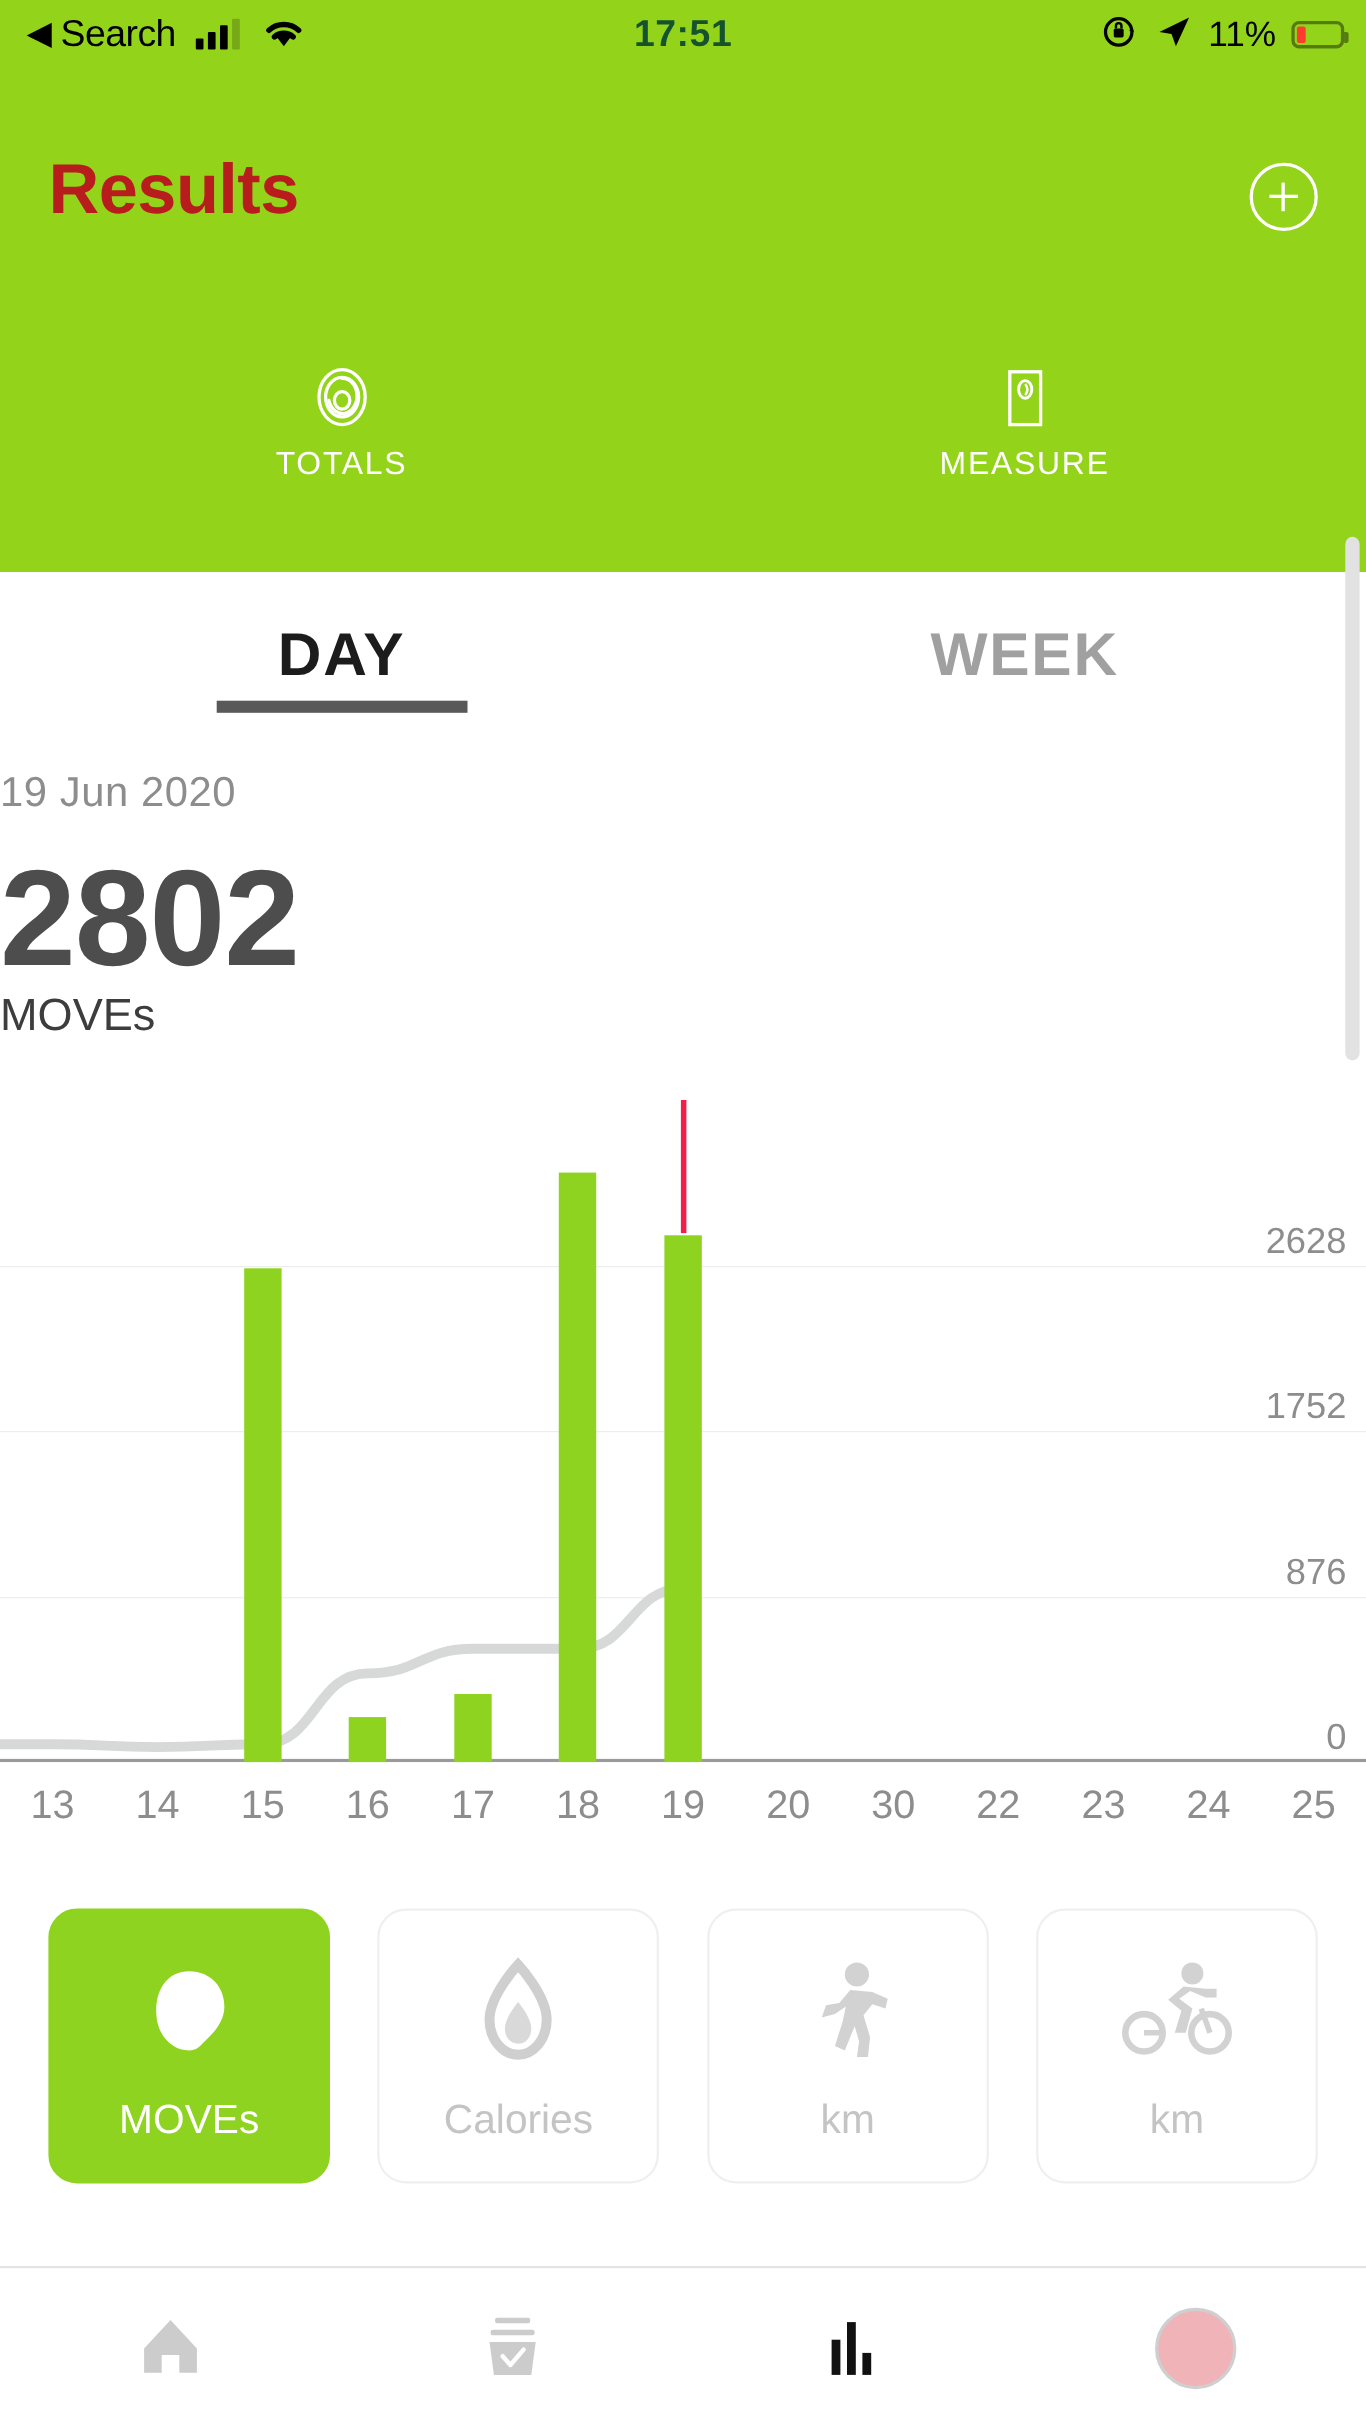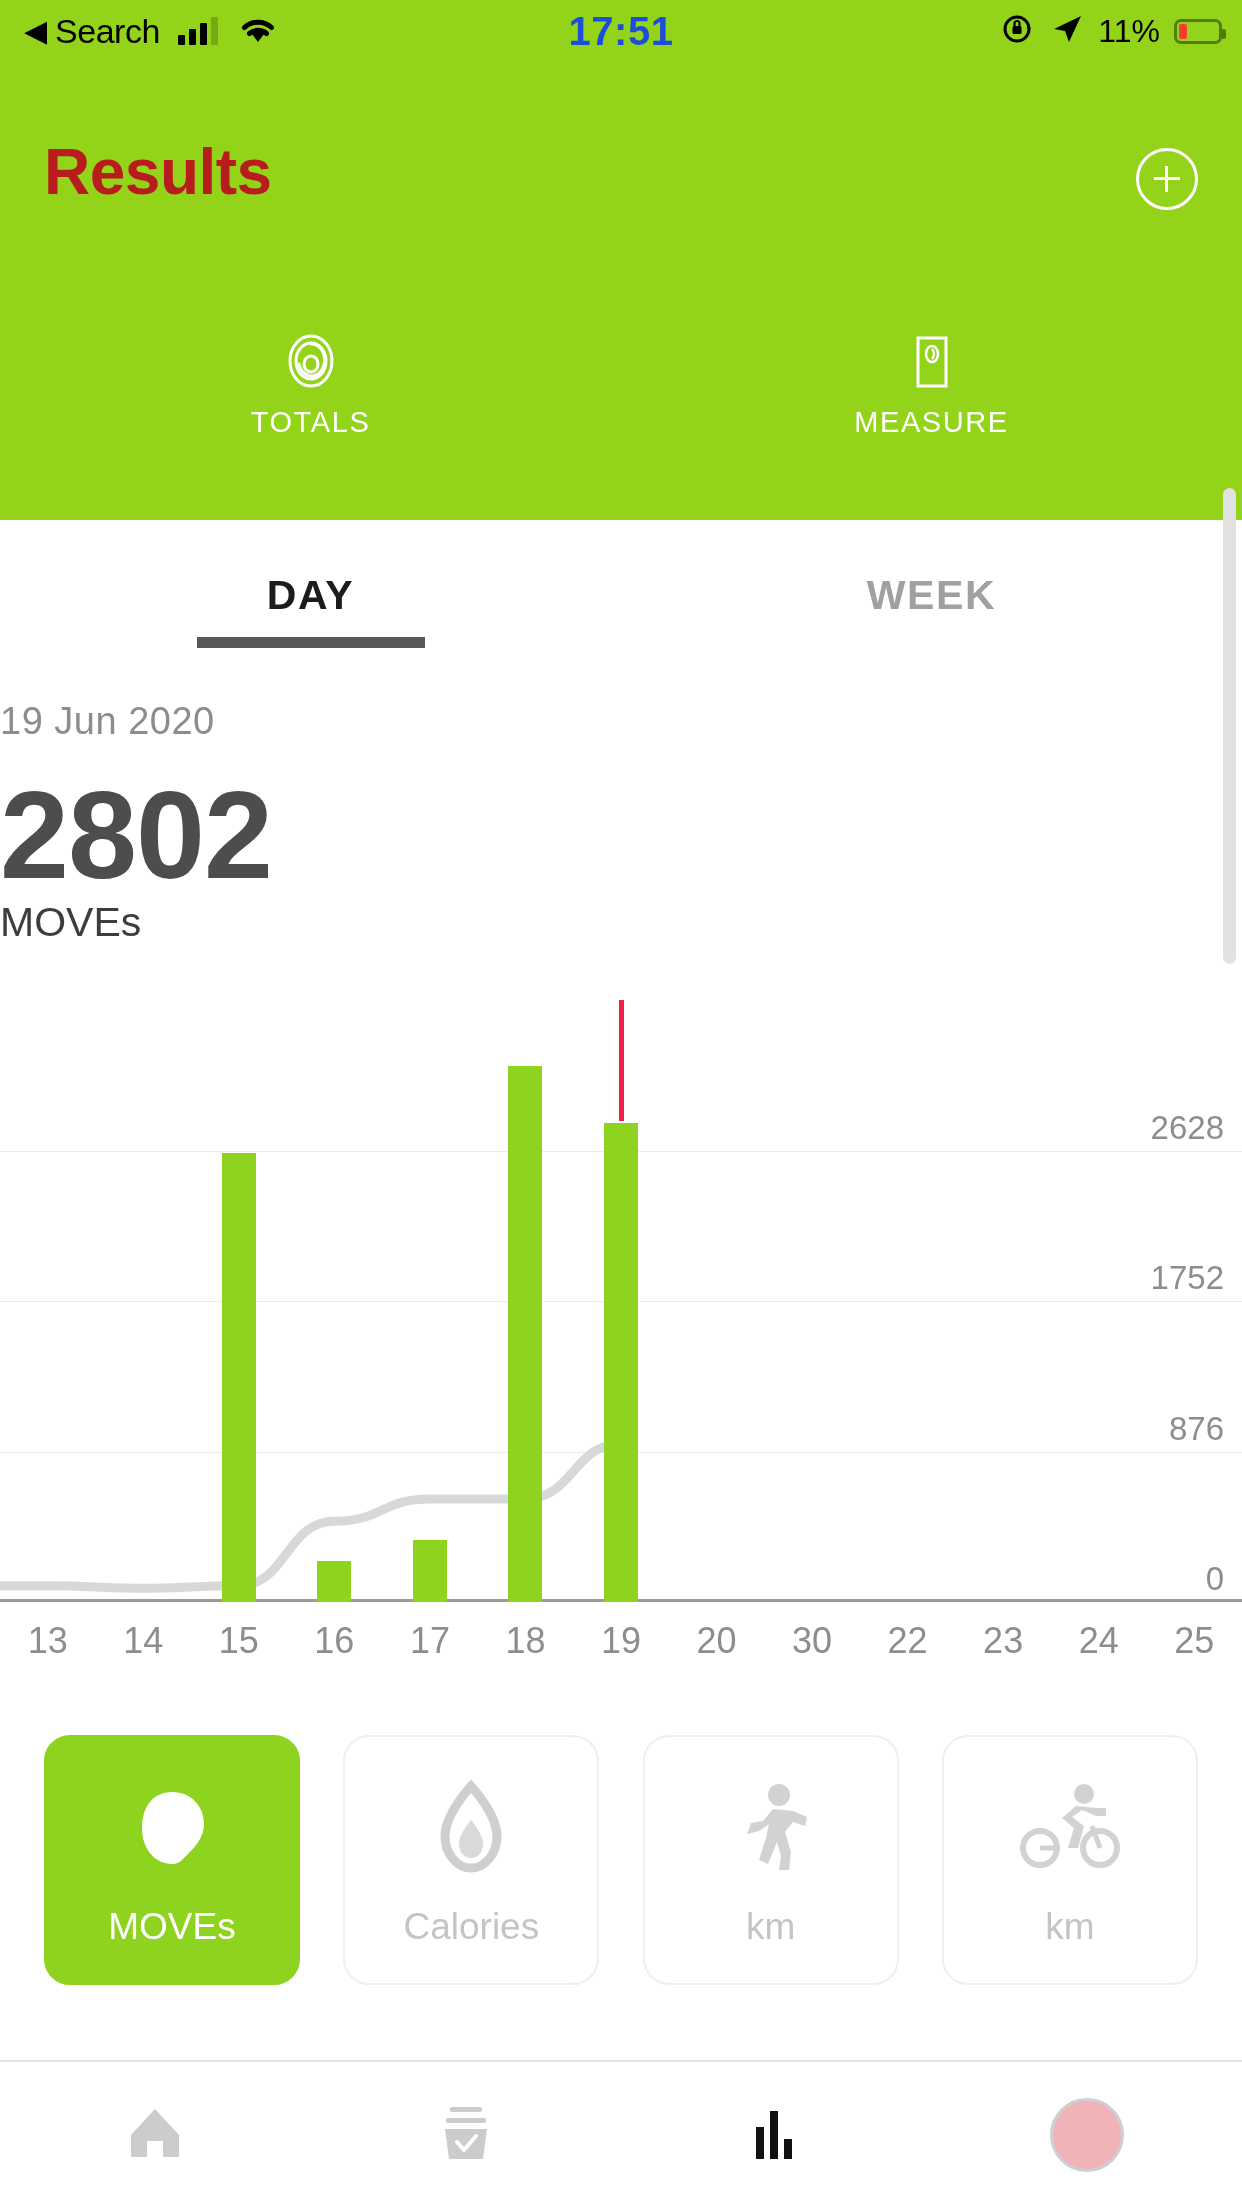--- a/index.html
+++ b/index.html
@@ -28,21 +28,21 @@
   .sb-signal { display:flex; align-items:flex-end; gap:4px; height:28px; margin-left:8px; }
   .sb-signal i { display:block; width:7px; background:#000; border-radius:1px; }
   .sb-signal i:nth-child(1){height:10px;}
   .sb-signal i:nth-child(2){height:16px;}
   .sb-signal i:nth-child(3){height:22px;}
   .sb-signal i:nth-child(4){height:28px; background:#76a817;}
   .sb-wifi { margin-left:10px; }
   .sb-time {
     position:absolute; left:0; top:0; width:1242px; height:62px;
     display:flex; align-items:center; justify-content:center;
-    font-size:40px; font-weight:700; color:#1d4ed8; letter-spacing:0.5px;
+    font-size:34px; font-weight:700; color:#14532d; letter-spacing:0.5px;
   }
   .sb-right {
     position:absolute; right:20px; top:0; height:62px;
     display:flex; align-items:center; gap:14px;
   }
   .sb-batt-text { font-size:32px; color:#000; }
   .batt {
     position:relative; width:48px; height:25px;
     border:3px solid rgba(0,0,0,0.42); border-radius:7px;
   }
@@ -81,21 +81,21 @@
   .hnav-icon { height:62px; display:flex; align-items:center; justify-content:center; }
 
   
   .tabs {
     position:absolute; left:0; top:520px; width:1242px; height:150px;
     display:flex; background:#fff;
   }
   .tab {
     flex:1; position:relative;
     display:flex; align-items:center; justify-content:center;
-    font-size:41px; font-weight:700; letter-spacing:1.6px;
+    font-size:55px; font-weight:700; letter-spacing:1.6px;
     color:#a0a0a0;
   }
   .tab.active { color:#1c1c1c; }
   .tab.active::after {
     content:""; position:absolute; bottom:22px; left:50%;
     transform:translateX(-50%);
     width:228px; height:11px; background:#595959;
   }
 
   

